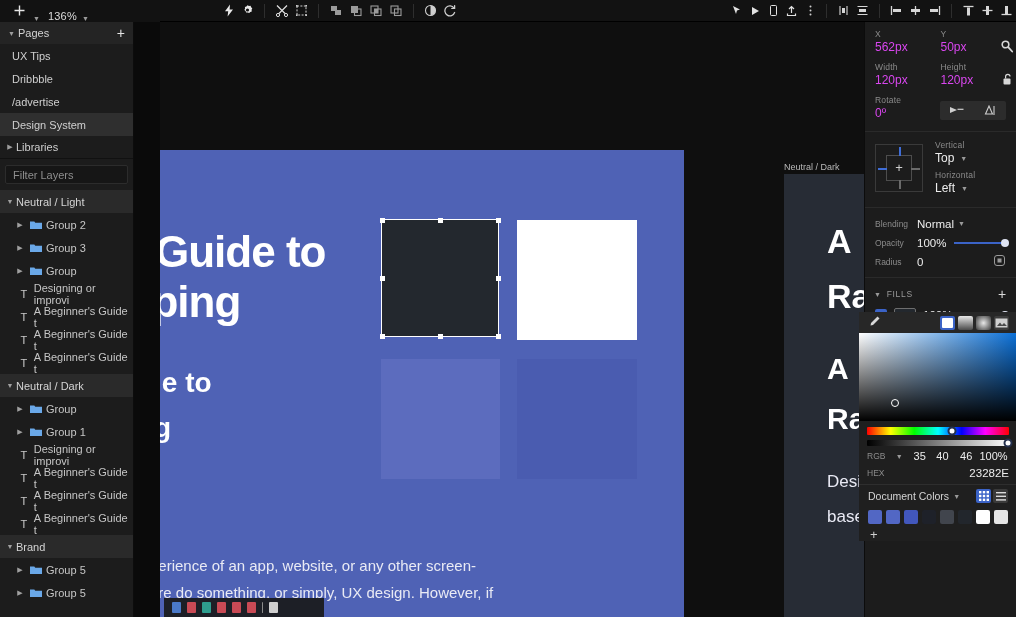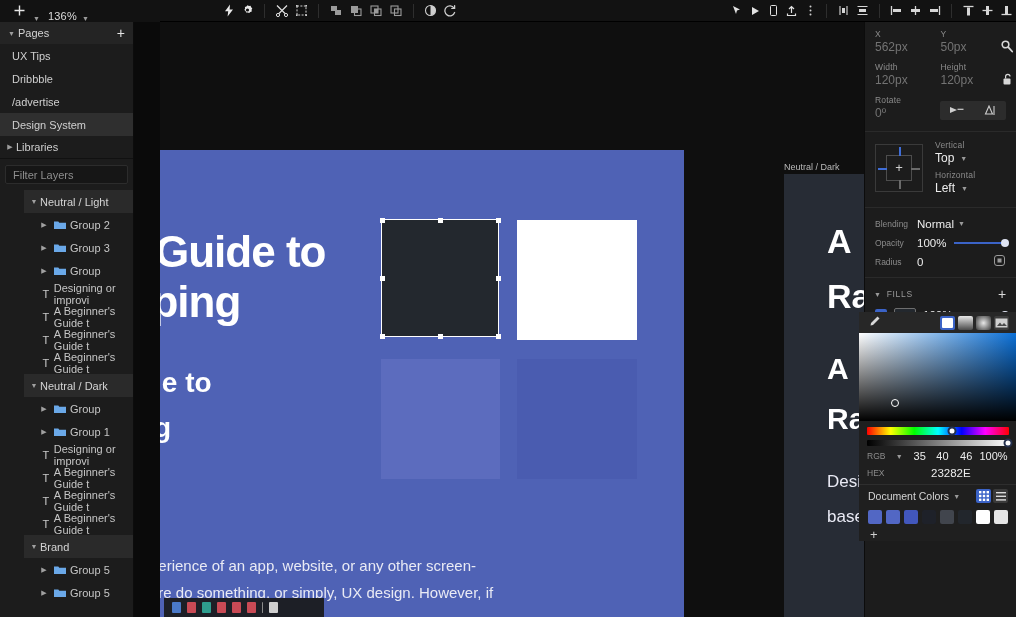--- a/index.html
+++ b/index.html
@@ -53,21 +53,21 @@
   .lib-row {
     height:23px; display:flex; align-items:center; padding-left:4px;
     color:#cfcfcf; font-size:11px; border-bottom:1px solid #111;
   }
   .lib-row .tw { width:12px; text-align:center; color:#9d9d9d; font-size:7px; }
   .filterwrap { padding:6px 5px 6px 5px; background:#1c1c1c; }
   .filter {
     height:19px; background:#161616; border:1px solid #2c2c2c; border-radius:2px;
     display:flex; align-items:center; padding:0 7px; color:#8e8e8e; font-size:11px;
   }
-  .layers { flex:1; overflow:hidden;margin-left:24px; }
+  .layers { flex:1; overflow:hidden; }
   .grp-head {
     height:23px; display:flex; align-items:center; padding-left:4px;
     background:#2a2a2a; color:#d4d4d4; font-size:11px;
   }
   .grp-head .tw { width:12px; text-align:center; color:#a0a0a0; font-size:7px; }
   .lyr {
     height:23px; display:flex; align-items:center; color:#c6c6c6; font-size:11px;
   }
   .lyr .tw { width:12px; text-align:center; color:#a0a0a0; font-size:7px; margin-left:14px;}
   .lyr .ic { width:20px; display:flex; align-items:center; justify-content:center; }
@@ -104,21 +104,21 @@
   .dock i { width:9px; height:11px; display:block; border-radius:1px; }
 
   
   .right {
     position:absolute; right:0; top:22px; width:152px; height:595px;
     background:#1c1c1c; border-left:1px solid #0c0c0c;
   }
   .prow { display:flex; padding:0 10px; }
   .fld { width:50%; }
   .flab { font-size:8.5px; color:#8b8b8b; letter-spacing:.2px; }
-  .fval { font-size:12px; color:#737373; margin-top:1px; }
+  .fval { font-size:12px; color:#d946ef; margin-top:1px; }
   .sect-pad { padding:7px 0 5px 0; }
   .divider { height:1px; background:#2a2a2a; margin:6px 0; }
 
   .constraint {
     width:48px; height:48px; border:1px solid #3a3a3a; position:relative;
     display:flex; align-items:center; justify-content:center;
   }
   .cinner { width:26px; height:26px; border:1px solid #4d4d4d; display:flex; align-items:center; justify-content:center; color:#cfcfcf; font-size:13px; }
   .cbar { position:absolute; background:#3f6dd6; }
 
@@ -143,21 +143,21 @@
   .pk-tab.on > div { width:100%; height:100%; background:#fff; border-radius:1px; }
   .sv { height:88px; position:relative; }
   .sv .c1 { position:absolute; inset:0; background:linear-gradient(to right,#ffffff,#0a6fd6); }
   .sv .c2 { position:absolute; inset:0; background:linear-gradient(to bottom,rgba(0,0,0,0),#000); }
   .svdot { position:absolute; width:8px; height:8px; border:1.5px solid #fff; border-radius:50%; }
   .hue { height:8px; margin:6px 8px 0 8px; border-radius:1px;
     background:linear-gradient(to right,#ff0000,#ffff00,#00ff00,#00ffff,#0000ff,#ff00ff,#ff0000); position:relative;}
   .alpha { height:6px; margin:5px 8px 0 8px; border-radius:1px;
     background:linear-gradient(to right,#000,#fff); position:relative;}
   .knob { position:absolute; width:9px; height:9px; border-radius:50%; background:#fff; border:2px solid #24304d; top:50%; transform:translate(-50%,-50%);}
-  .vrow { display:flex; align-items:center; padding:4px 8px 0 8px; }
+  .vrow { display:flex; align-items:center; padding:4px 8px 0 8px;justify-content:space-between; }
   .vlab { font-size:8.5px; color:#8b8b8b; width:36px; }
   .vnum { font-size:11px; color:#ededed; text-align:center; }
   .dc-head { display:flex; align-items:center; padding:0 9px; height:22px; }
   .dc-title { font-size:10.5px; color:#d4d4d4; }
   .dc-toggle { margin-left:auto; display:flex; gap:2px; }
   .dcb { width:15px; height:14px; border-radius:2px; background:#3a3a3a; display:flex; align-items:center; justify-content:center;}
   .dcb.on { background:#3b63c7; }
   .swatches { display:flex; gap:4px; padding:3px 9px 0 9px; flex-wrap:wrap; }
   .swt { width:14px; height:14px; border-radius:2px; }
   .addsw { padding:4px 9px 0 11px; color:#cfcfcf; font-size:13px; line-height:1;}

